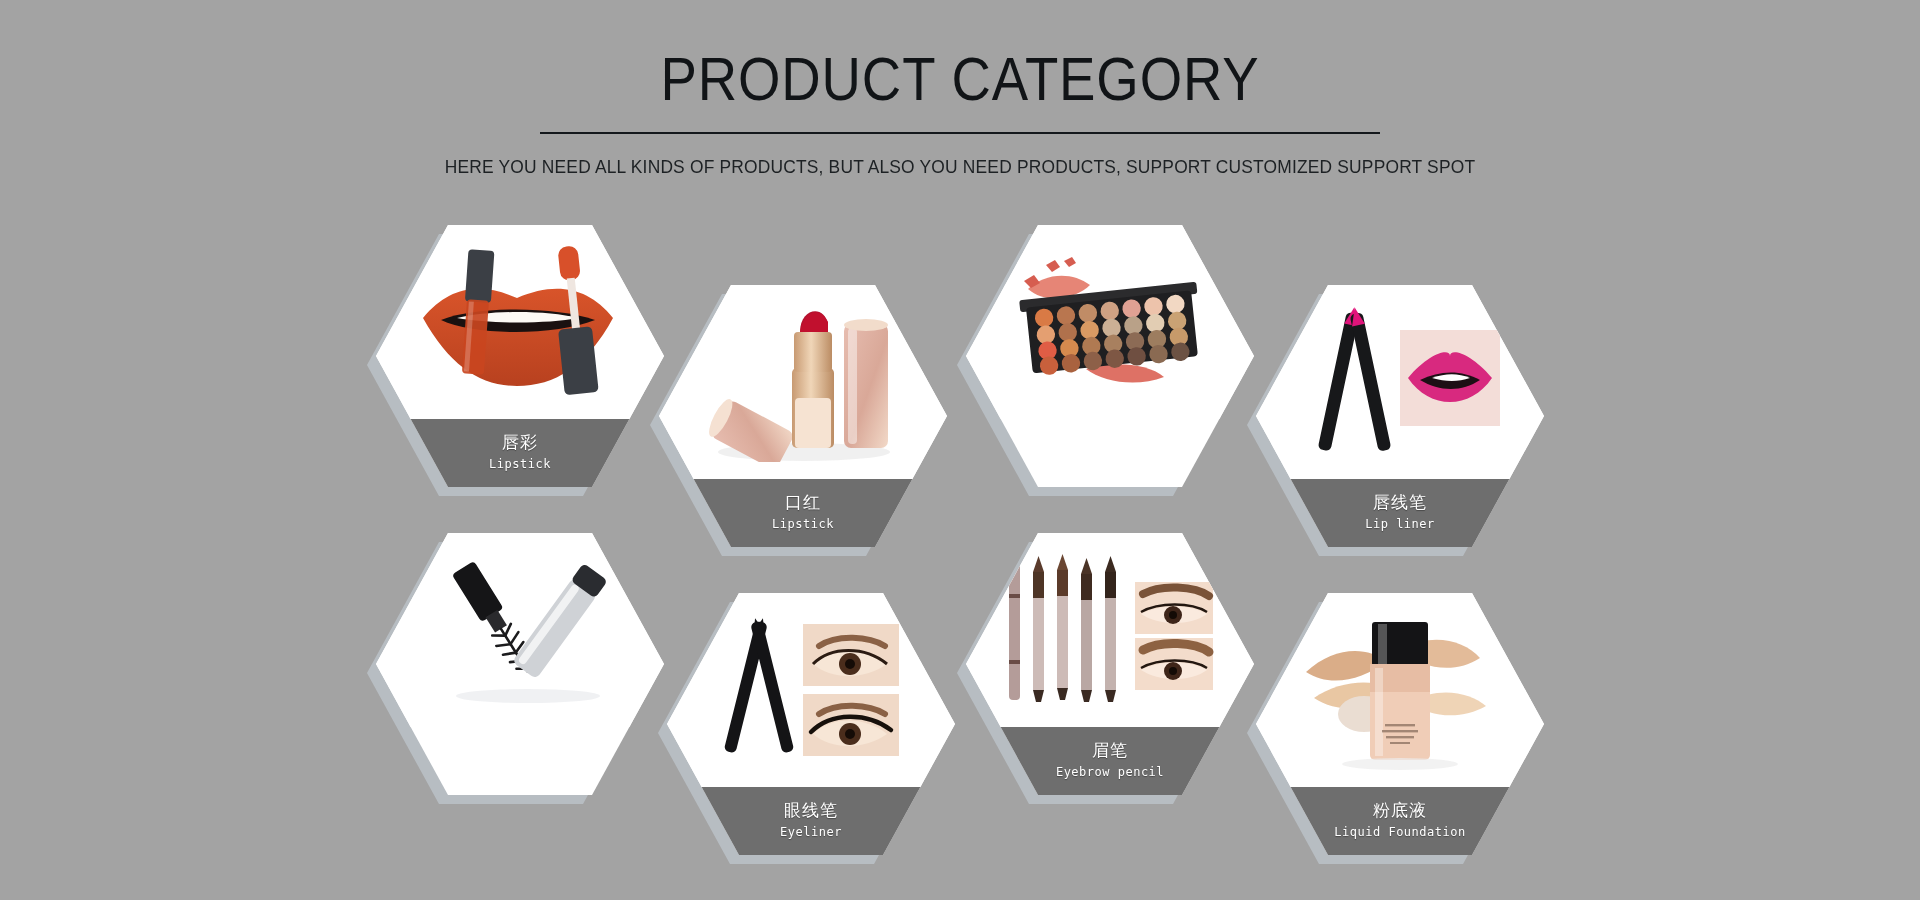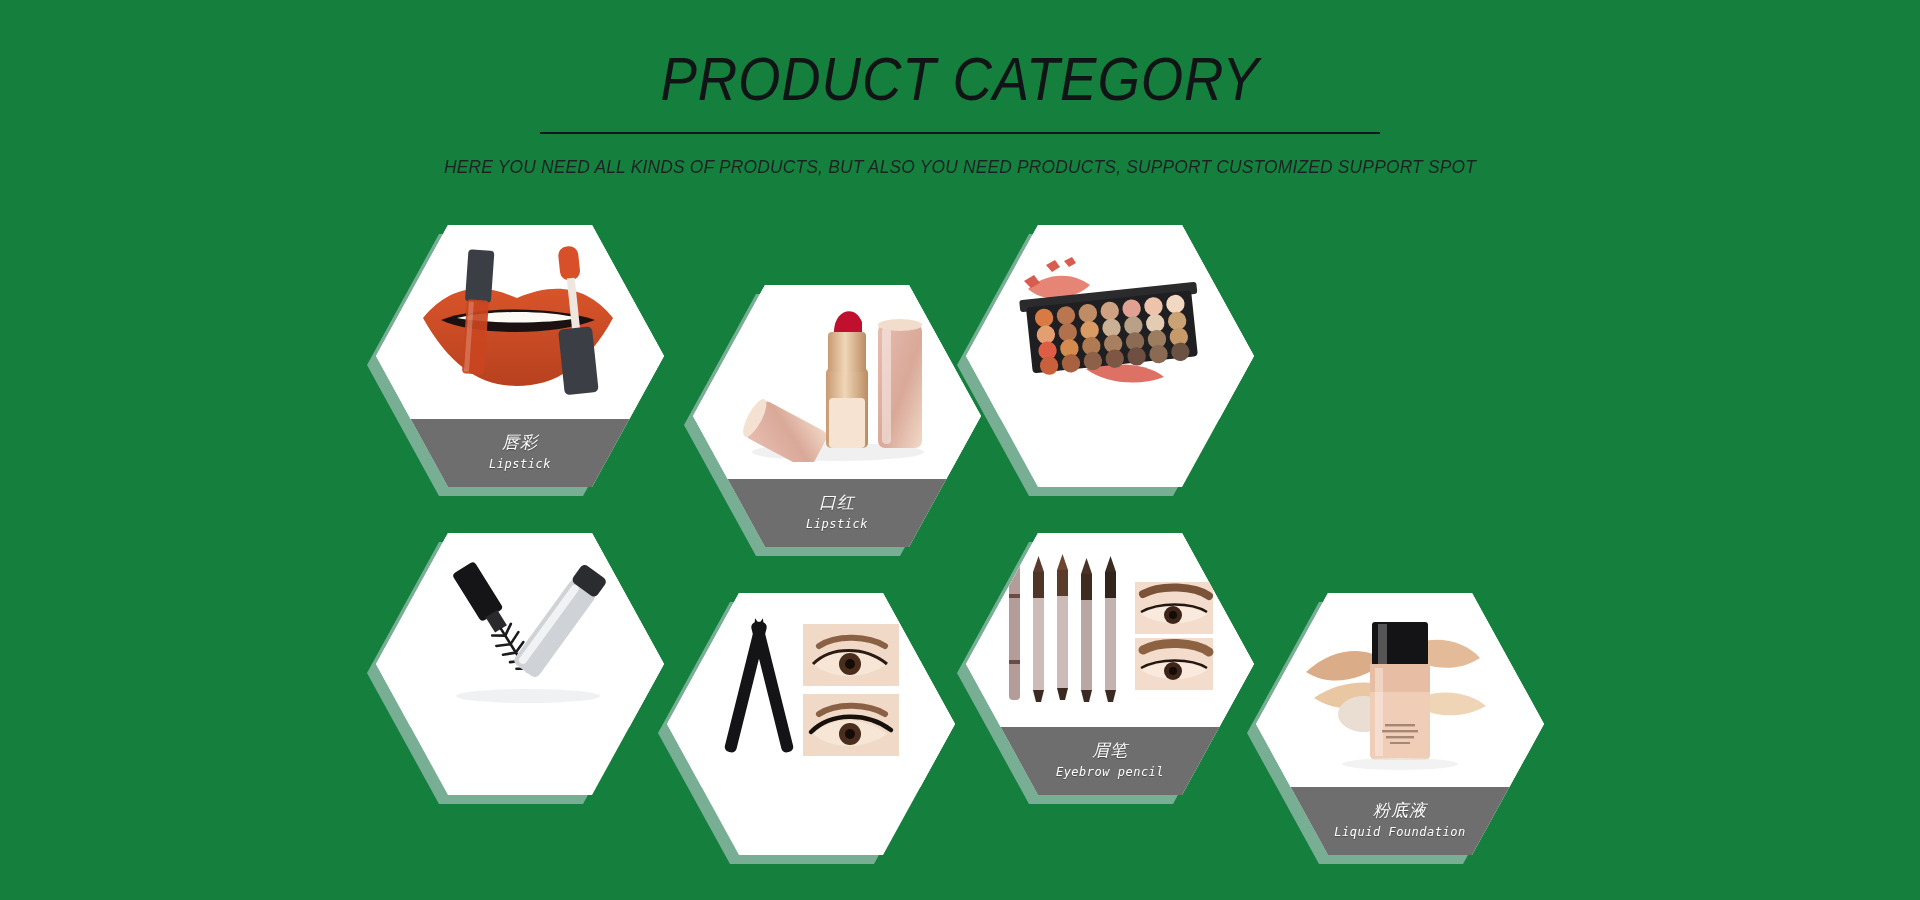--- a/index.html
+++ b/index.html
@@ -3,21 +3,21 @@
 <meta charset="utf-8">
 <style>
   * { box-sizing: border-box; margin: 0; padding: 0; }
   html, body {
     width: 1920px; height: 900px;
     background: #f4f8fb;
     font-family: "Liberation Sans", sans-serif;
     overflow: hidden;
   }
 
-  .page { position: relative; width: 1920px; height: 900px; background: #15803d; font-style: italic; }
+  .page { position: relative; width: 1920px; height: 900px; background: #a3a3a3; }
 
   
   .header { position: absolute; top: 0; left: 0; width: 1920px; text-align: center; }
   .page-title {
     font-family: "Liberation Sans Narrow", "Liberation Sans", sans-serif;
     font-size: 62px;
     font-weight: 400;
     letter-spacing: 1px;
     color: #111417;
     line-height: 1;
@@ -124,21 +124,21 @@
         <rect x="150" y="88" width="34" height="66" rx="5" fill="#3b3f45"></rect>
       </g>
     </svg>
           </div>
           <div class="hex-banner">
             <div class="cn">唇彩</div>
             <div class="en">Lipstick</div>
           </div>
         </div>
       </div>
-      <div class="hex-cell" style="left: 693px; top: 285px;">
+      <div class="hex-cell" style="left: 659px; top: 285px;">
         <div class="hex-shadow"></div>
         <div class="hex">
           <div class="hex-media">
     <svg width="215" height="160" viewBox="0 0 215 160">
       <defs>
         <linearGradient id="rose1" x1="0" y1="0" x2="1" y2="1">
           <stop offset="0%" stop-color="#e7bdb0"></stop>
                   <stop offset="55%" stop-color="#d9a898"></stop>
                   <stop offset="100%" stop-color="#f2d9c8"></stop>
         </linearGradient>
@@ -216,20 +216,49 @@
                   <circle cx="113" cy="122" r="9.2" fill="#7e5744"></circle>
           <circle cx="135" cy="122" r="9.2" fill="#6f4f41"></circle>
                   <circle cx="157" cy="122" r="9.2" fill="#8a6a52"></circle>
           <circle cx="179" cy="122" r="9.2" fill="#6c5243"></circle>
         </g>
       </g>
     </svg>
           </div>
         </div>
       </div>
+      <div class="hex-cell" style="left: 1256px; top: 285px;">
+        <div class="hex-shadow"></div>
+        <div class="hex">
+          <div class="hex-media">
+    <svg width="225" height="165" viewBox="0 0 225 165">
+      <g>
+        <g transform="rotate(12 52 82)">
+          <rect x="44" y="12" width="13" height="140" rx="5" fill="#17181a"></rect>
+          <path d="M44 24 L57 24 L50.5 6Z" fill="#e0147a"></path>
+        </g>
+        <g transform="rotate(-12 82 82)">
+          <rect x="76" y="12" width="13" height="140" rx="5" fill="#17181a"></rect>
+          <path d="M76 24 L89 24 L82.5 6Z" fill="#e0147a"></path>
+        </g>
+      </g>
+      <g transform="translate(112 30)">
+        <rect x="0" y="0" width="100" height="96" fill="#f3ddd8"></rect>
+        <path d="M8 48 C30 22 50 18 50 26 C50 18 70 22 92 48 C70 80 30 80 8 48Z" fill="#d8297f"></path>
+        <path d="M20 50 C40 40 62 40 80 50 C62 62 40 62 20 50Z" fill="#1d0f15"></path>
+        <path d="M32 48 C46 43 58 43 70 48 C58 52 46 52 32 48Z" fill="#ffffff"></path>
+      </g>
+    </svg>
+          </div>
+          <div class="hex-banner">
+            <div class="cn">唇线笔</div>
+            <div class="en">Lip liner</div>
+          </div>
+        </div>
+      </div>
       <div class="hex-cell" style="left: 376px; top: 533px;">
         <div class="hex-shadow"></div>
         <div class="hex">
           <div class="hex-media">
     <svg width="225" height="160" viewBox="0 0 225 160">
       <g transform="rotate(-32 86 62)">
         <rect x="70" y="8" width="26" height="56" rx="4" fill="#151517"></rect>
         <rect x="76" y="62" width="14" height="18" fill="#2a2a2d"></rect>
         <g stroke="#1b1b1d" stroke-width="2.6" stroke-linecap="round">
           <path d="M83 80 L83 130"></path>
@@ -281,20 +310,24 @@
       <g transform="translate(104 84)">
         <rect x="0" y="0" width="96" height="62" fill="#f0d9c7"></rect>
         <path d="M10 40 C28 22 62 22 84 40 C62 56 28 56 10 40Z" fill="#f7e6d6"></path>
         <path d="M8 38 C28 18 64 18 88 36" fill="none" stroke="#17100b" stroke-width="4.5" stroke-linecap="round"></path>
         <circle cx="47" cy="40" r="11" fill="#4a2d1c"></circle>
                 <circle cx="47" cy="40" r="5" fill="#150c07"></circle>
         <path d="M16 20 C34 8 66 10 82 20" fill="none" stroke="#8a6145" stroke-width="6" stroke-linecap="round"></path>
       </g>
     </svg>
           </div>
+          <div class="hex-banner">
+            <div class="cn">眼线笔</div>
+            <div class="en">Eyeliner</div>
+          </div>
         </div>
       </div>
       <div class="hex-cell" style="left: 1256px; top: 593px;">
         <div class="hex-shadow"></div>
         <div class="hex">
           <div class="hex-media">
     <svg width="220" height="168" viewBox="0 0 220 168">
       <g opacity=".95">
         <path d="M16 66 C44 40 78 40 96 56 C72 74 40 82 16 66Z" fill="#d8a982"></path>
         <path d="M24 92 C52 72 92 72 112 88 C86 106 48 108 24 92Z" fill="#e8c49f"></path>

